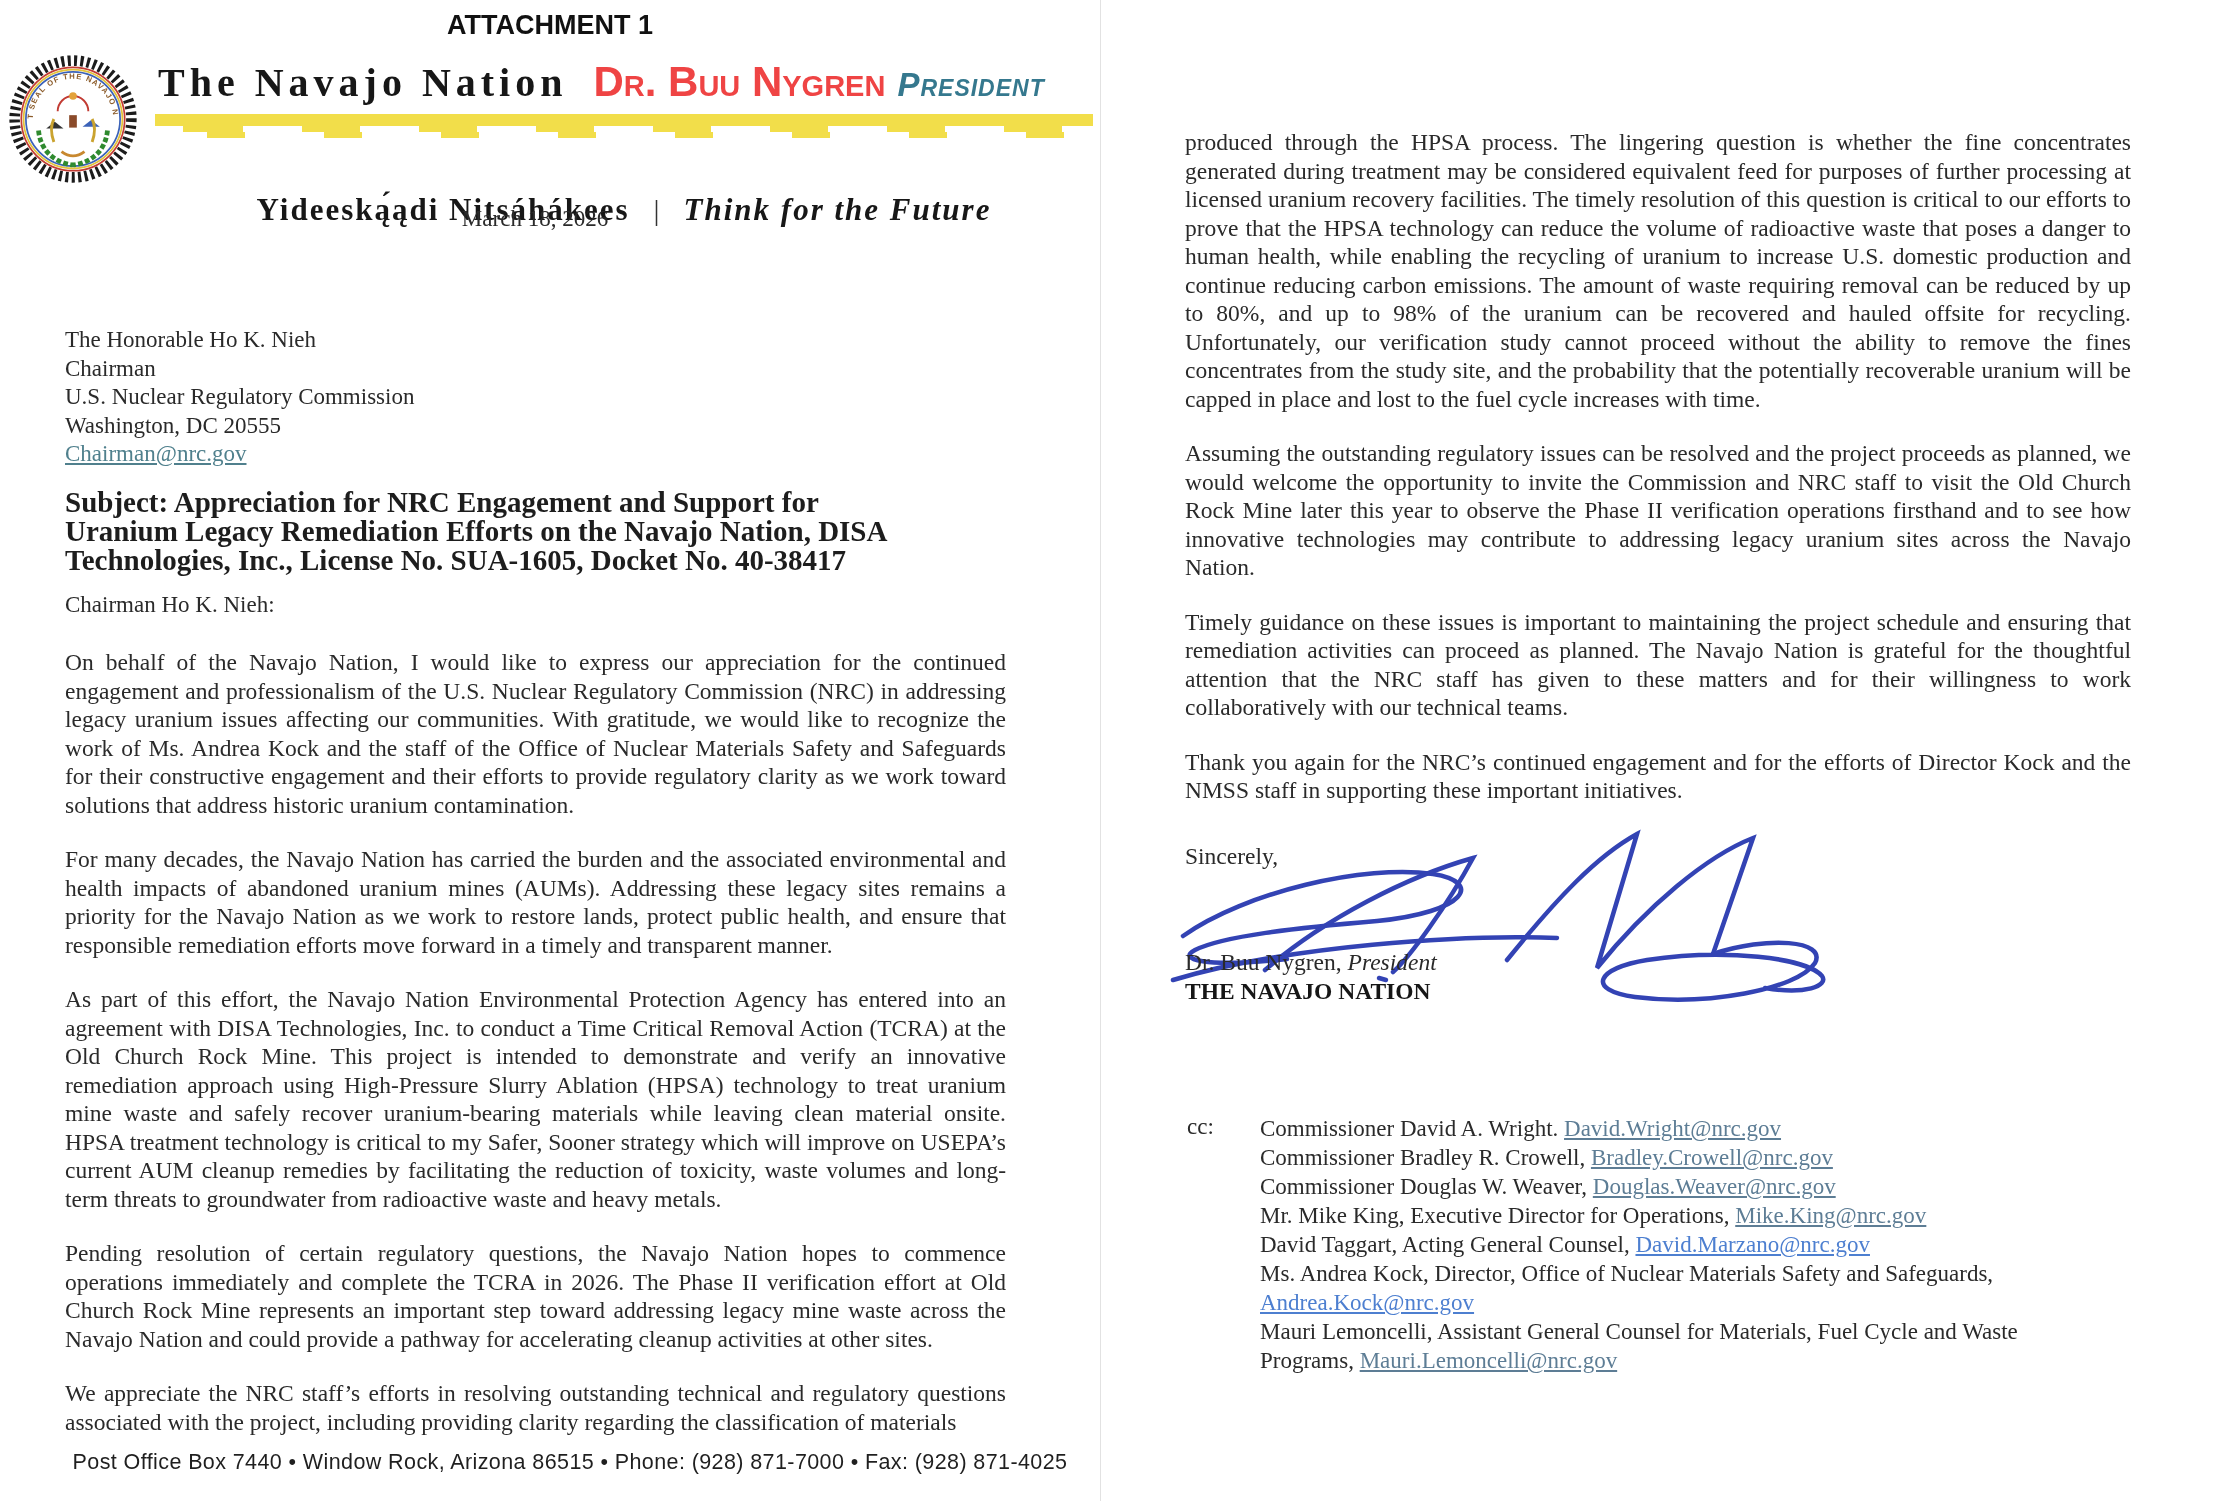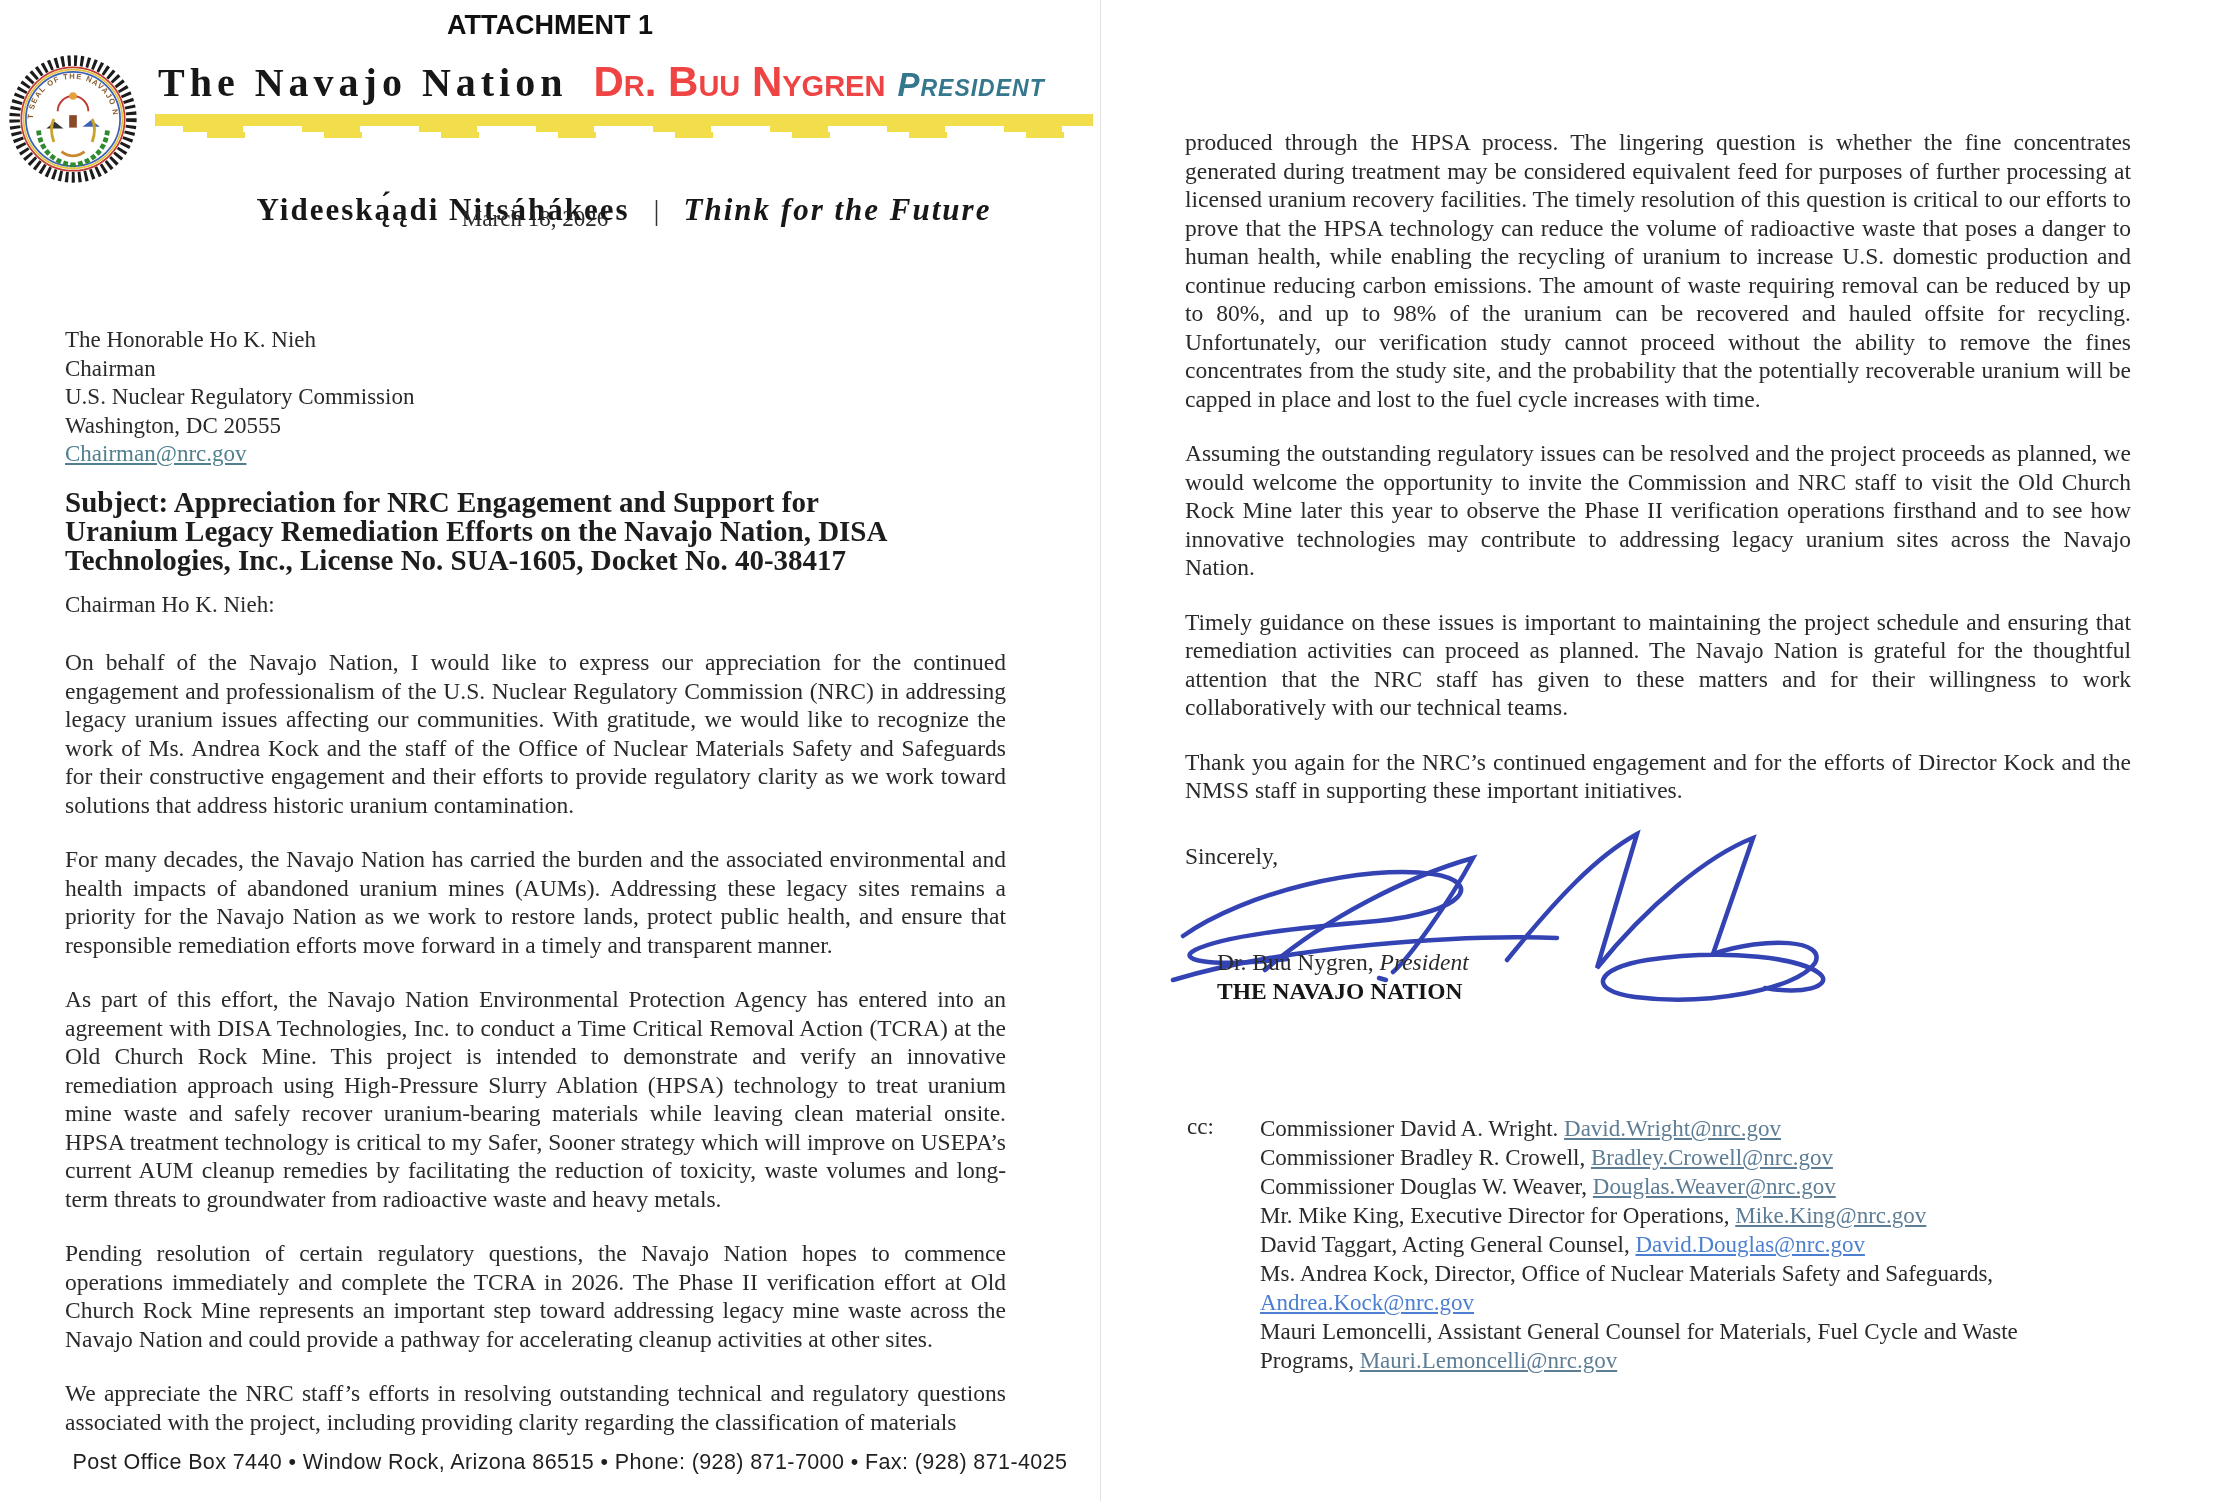--- a/index.html
+++ b/index.html
@@ -43,21 +43,21 @@
   .body-col{font-size:23.5px;line-height:28.5px;text-align:justify;color:#2a2a2a;}
   .body-col p{margin:0 0 26px 0;}
   .p1-col{left:65px;top:648px;width:941px;}
   .p2-col{left:1185px;top:128px;width:946px;}
   
   .footer{left:0;top:1450px;width:1100px;text-align:center;
     font-family:"Liberation Sans",sans-serif;font-size:21.5px;color:#1f1f1f;letter-spacing:.4px;padding-left:20px;}
   
   .sincerely{left:1185px;top:843px;font-size:23.5px;}
   .signature-svg{left:1165px;top:818px;pointer-events:none;}
-  .signer{left:1185px;top:948px;font-size:23.5px;line-height:29px;margin-left:32px;}
+  .signer{left:1185px;top:948px;font-size:23.5px;line-height:29px;}
   .signer .ital{font-style:italic;}
   .signer .org-line{font-weight:bold;color:#161616;}
   
   .cc-label{left:1187px;top:1114px;font-size:23px;}
   .cc-lines{left:1260px;top:1114px;width:880px;font-size:23px;line-height:29px;}
   .cc-lines .ln{white-space:nowrap;}
   a.cc-muted{color:#5d7d95;text-decoration:underline;cursor:pointer;}
   a.cc-bright{color:#4d7fd0;text-decoration:underline;cursor:pointer;}
 </style>
 </head>
@@ -155,18 +155,18 @@
   <div><span>Dr. Buu Nygren, </span><span class="ital">President</span></div>
   <div class="org-line">THE NAVAJO NATION</div>
 </div>
 
 <div class="abs cc-label">cc:</div>
 <div class="abs cc-lines">
   <div class="ln"><span>Commissioner David A. Wright. </span><a class="cc-muted">David.Wright@nrc.gov</a></div>
   <div class="ln"><span>Commissioner Bradley R. Crowell, </span><a class="cc-muted">Bradley.Crowell@nrc.gov</a></div>
   <div class="ln"><span>Commissioner Douglas W. Weaver, </span><a class="cc-muted">Douglas.Weaver@nrc.gov</a></div>
   <div class="ln"><span>Mr. Mike King, Executive Director for Operations, </span><a class="cc-muted">Mike.King@nrc.gov</a></div>
-  <div class="ln"><span>David Taggart, Acting General Counsel, </span><a class="cc-bright">David.Douglas@nrc.gov</a></div>
+  <div class="ln"><span>David Taggart, Acting General Counsel, </span><a class="cc-bright">David.Marzano@nrc.gov</a></div>
   <div class="ln"><span>Ms. Andrea Kock, Director, Office of Nuclear Materials Safety and Safeguards,</span></div>
   <div class="ln"><a class="cc-bright">Andrea.Kock@nrc.gov</a></div>
   <div class="ln"><span>Mauri Lemoncelli, Assistant General Counsel for Materials, Fuel Cycle and Waste</span></div>
   <div class="ln"><span>Programs, </span><a class="cc-muted">Mauri.Lemoncelli@nrc.gov</a></div>
 </div>
 
 </body></html>

